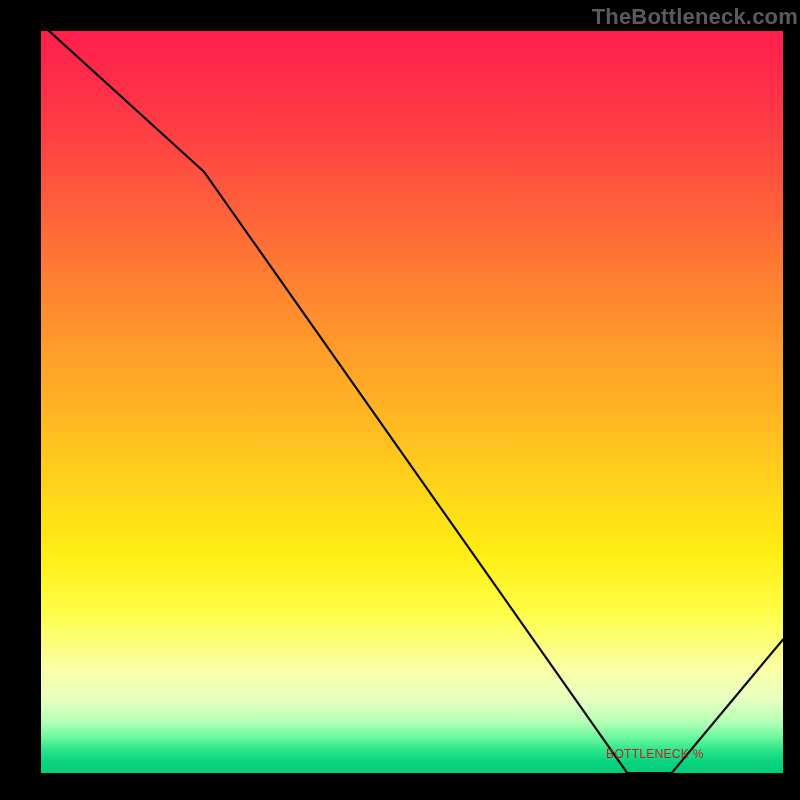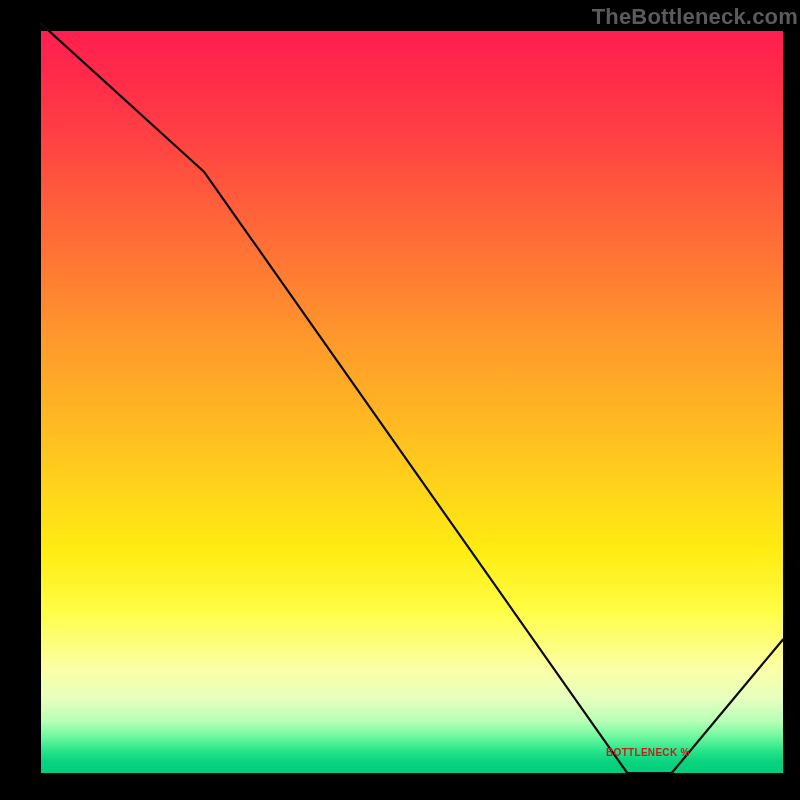--- a/index.html
+++ b/index.html
@@ -69,22 +69,22 @@
     position: absolute;
     left: 0;
     top: 0;
     width: 100%;
     height: 100%;
     overflow: visible;
   }
   .series-label {
     position: absolute;
     color: #c02020;
-    font-size: 10px;
-    font-weight: 700;
+    font-size: 12px;
+    font-weight: 400;
     letter-spacing: 0.3px;
     white-space: nowrap;
     user-select: none;
   }
 </style>
 </head>
 <body>
 
 <div class="container">
   <div class="watermark">TheBottleneck.com</div>

